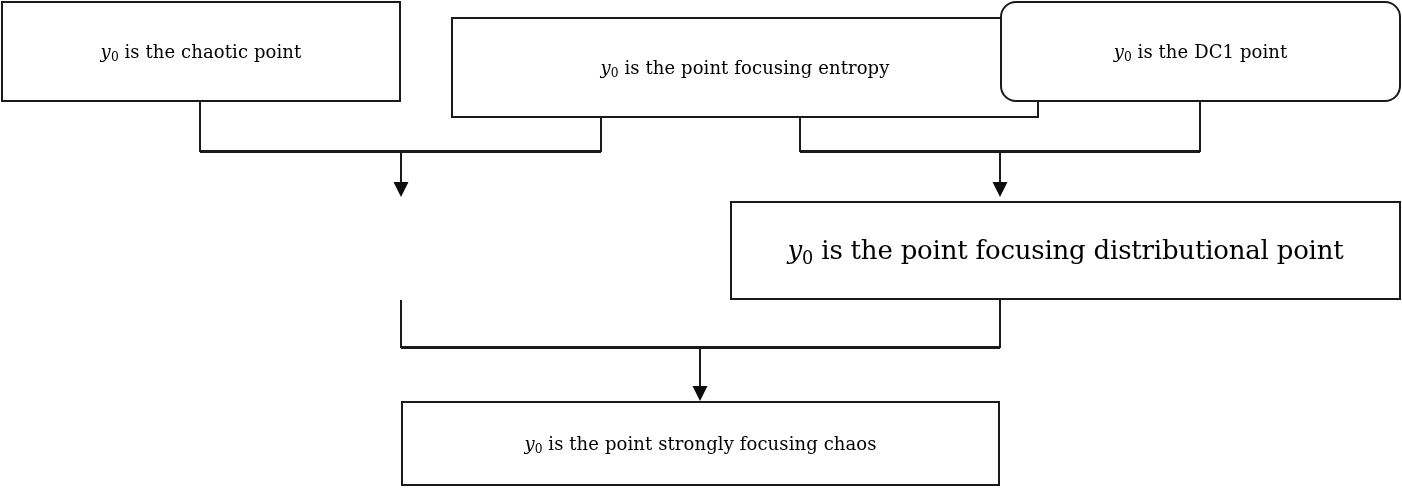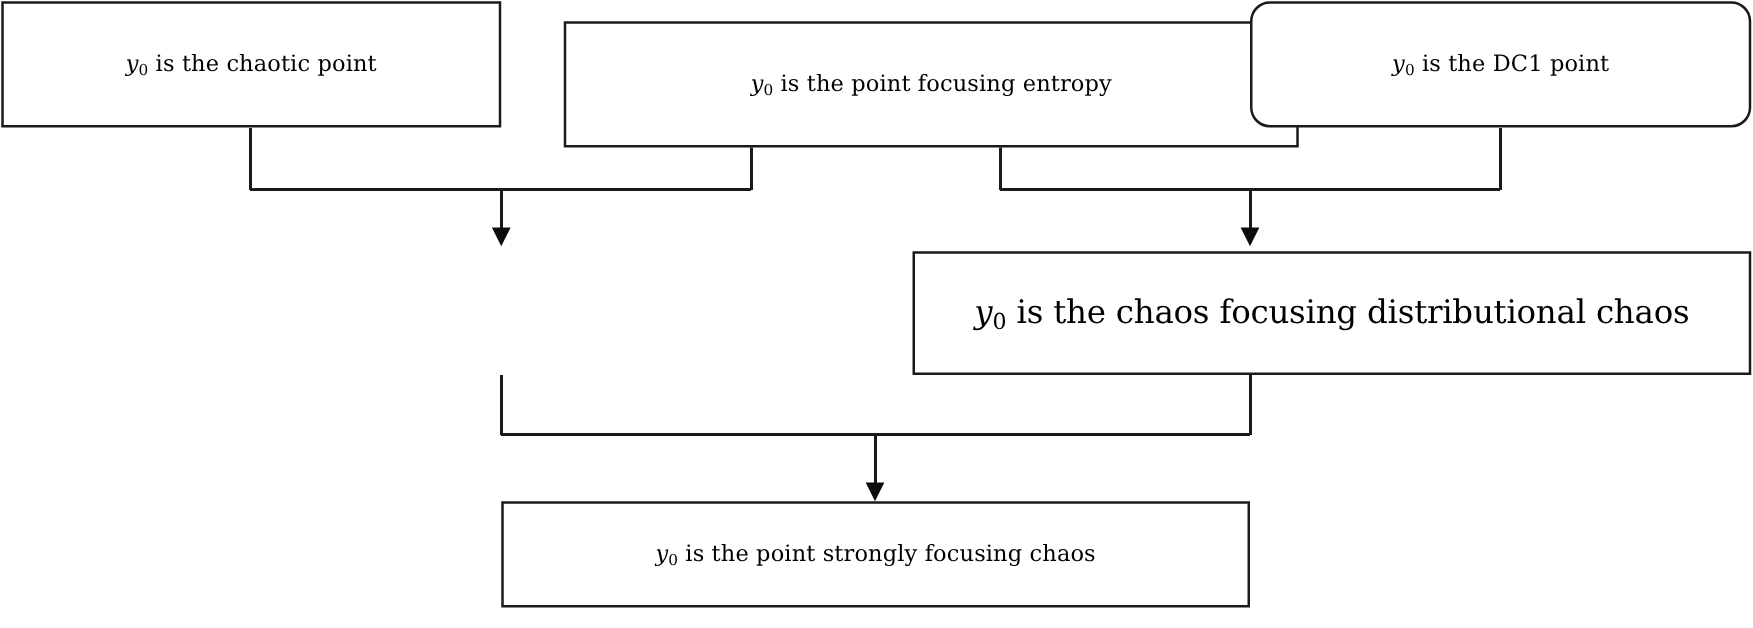--- a/index.html
+++ b/index.html
@@ -132,20 +132,20 @@
   <div class="node" id="node-entropy">
     <span class="label"><span class="var">y</span><span class="sub">0</span><span> is the point focusing entropy</span></span>
   </div>
 
   <div class="node" id="node-dc1">
     <span class="label"><span class="var">y</span><span class="sub">0</span><span> is the DC1 point</span></span>
   </div>
 
 
   <div class="node tight" id="node-distrib">
-    <span class="label"><span class="var">y</span><span class="sub">0</span><span> is the chaos focusing distributional chaos</span></span>
+    <span class="label"><span class="var">y</span><span class="sub">0</span><span> is the point focusing distributional point</span></span>
   </div>
 
   <div class="node" id="node-strong">
     <span class="label"><span class="var">y</span><span class="sub">0</span><span> is the point strongly focusing chaos</span></span>
   </div>
 
 </div>
 
 </body></html>

